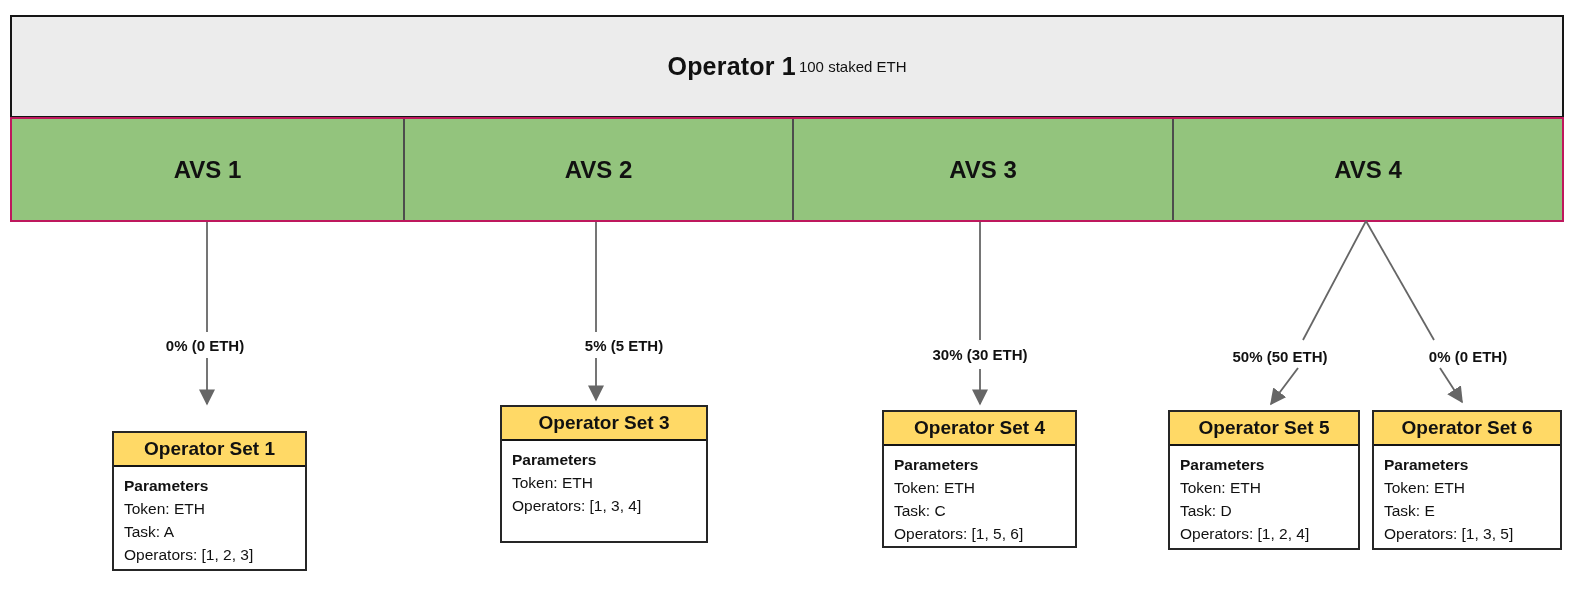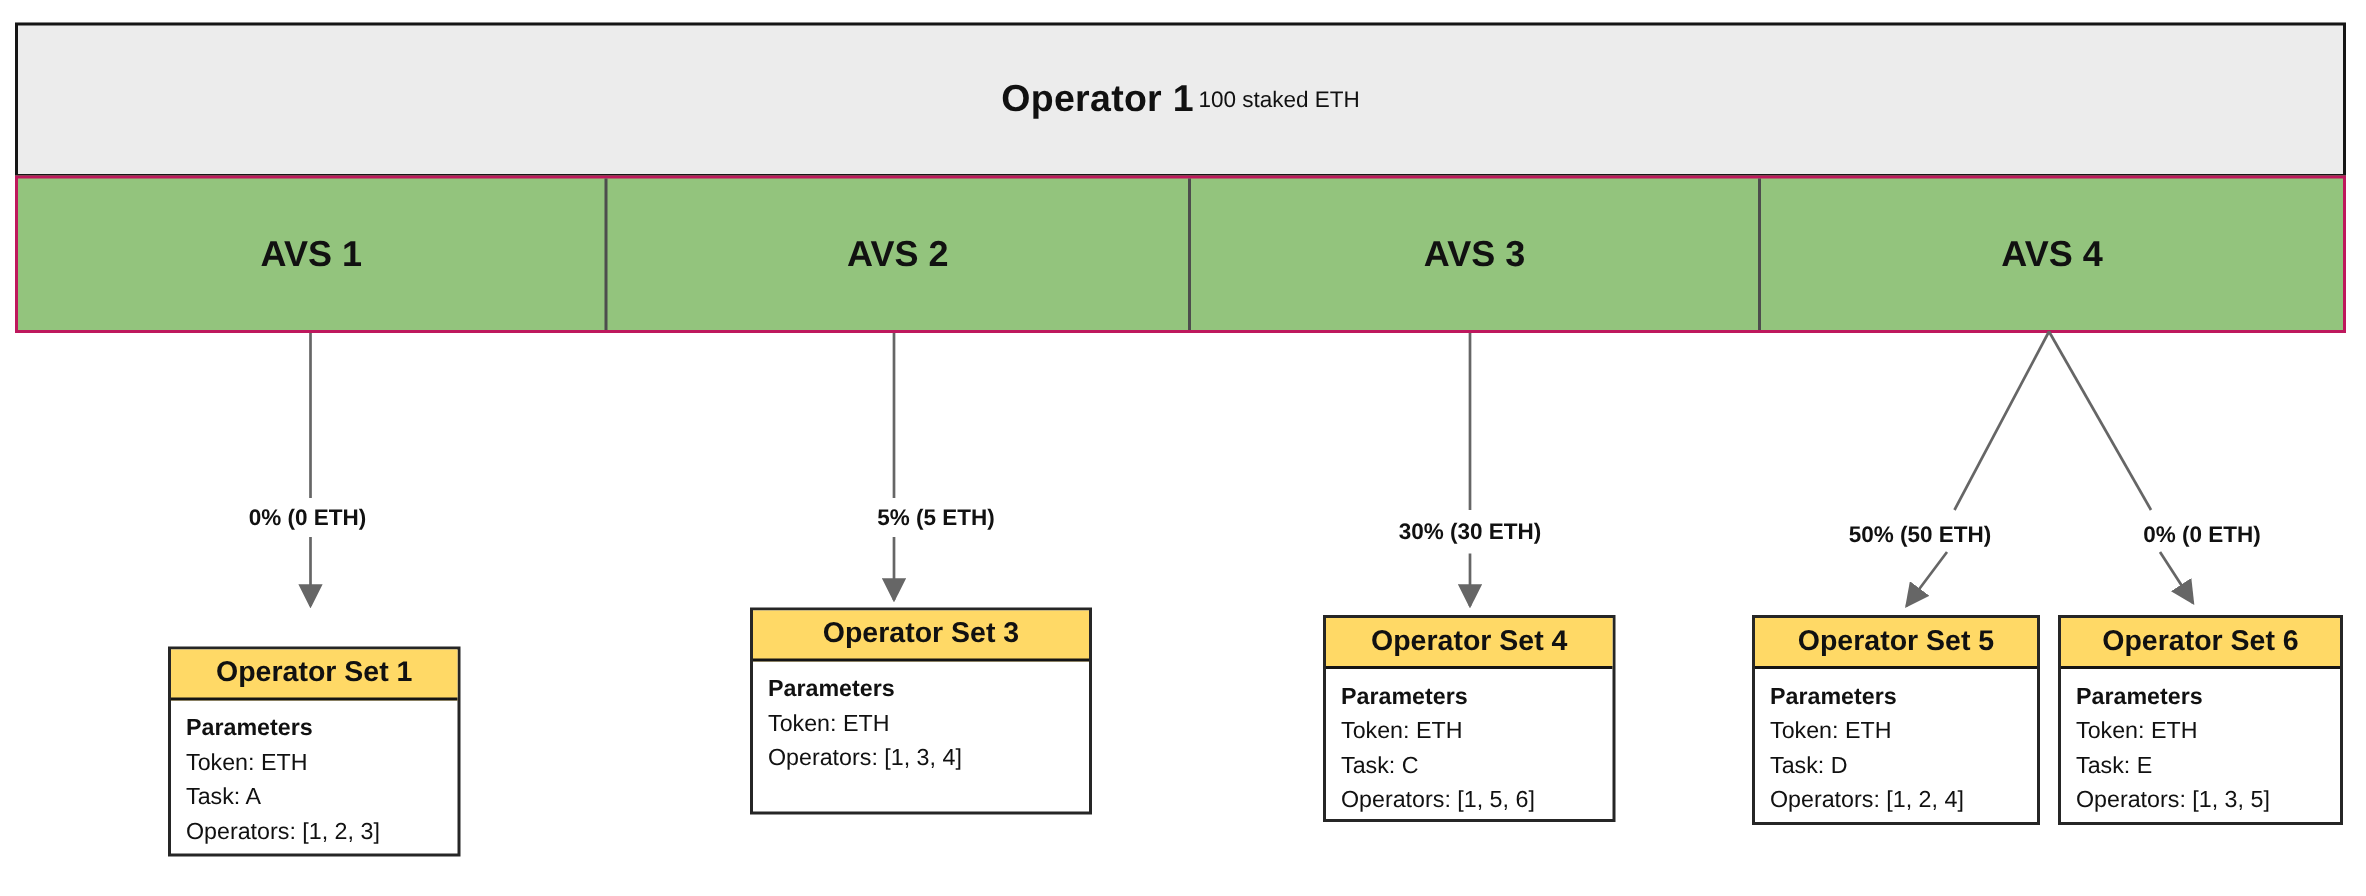--- a/index.html
+++ b/index.html
@@ -142,21 +142,21 @@
   <div class="opset" style="left:112px; top:431px; width:195px; height:140px;">
     <div class="opset-header">Operator Set 1</div>
     <div class="opset-body">
       <div class="params-heading">Parameters</div>
       <div>Token: ETH</div>
       <div>Task: A</div>
       <div>Operators: [1, 2, 3]</div>
     </div>
   </div>
 
-  <div class="opset" style="left:500px; top:405px; width:228px; height:138px;">
+  <div class="opset" style="left:500px; top:405px; width:208px; height:138px;">
     <div class="opset-header">Operator Set 3</div>
     <div class="opset-body">
       <div class="params-heading">Parameters</div>
       <div>Token: ETH</div>
       <div>Operators: [1, 3, 4]</div>
     </div>
   </div>
 
   <div class="opset" style="left:882px; top:410px; width:195px; height:138px;">
     <div class="opset-header">Operator Set 4</div>

